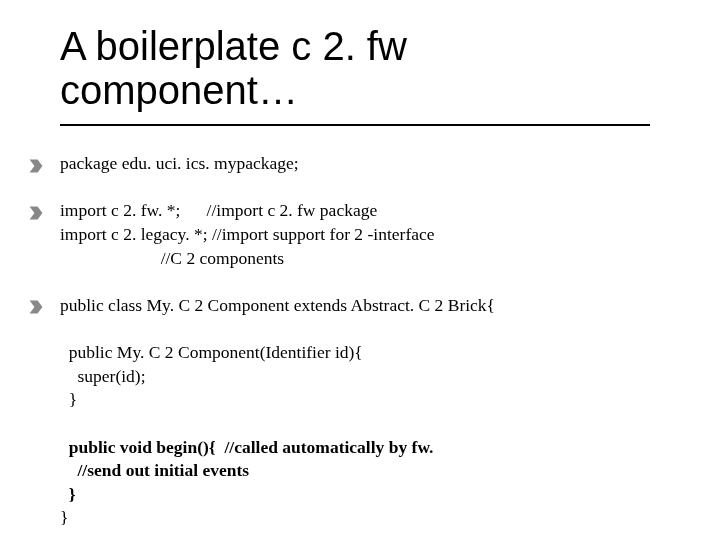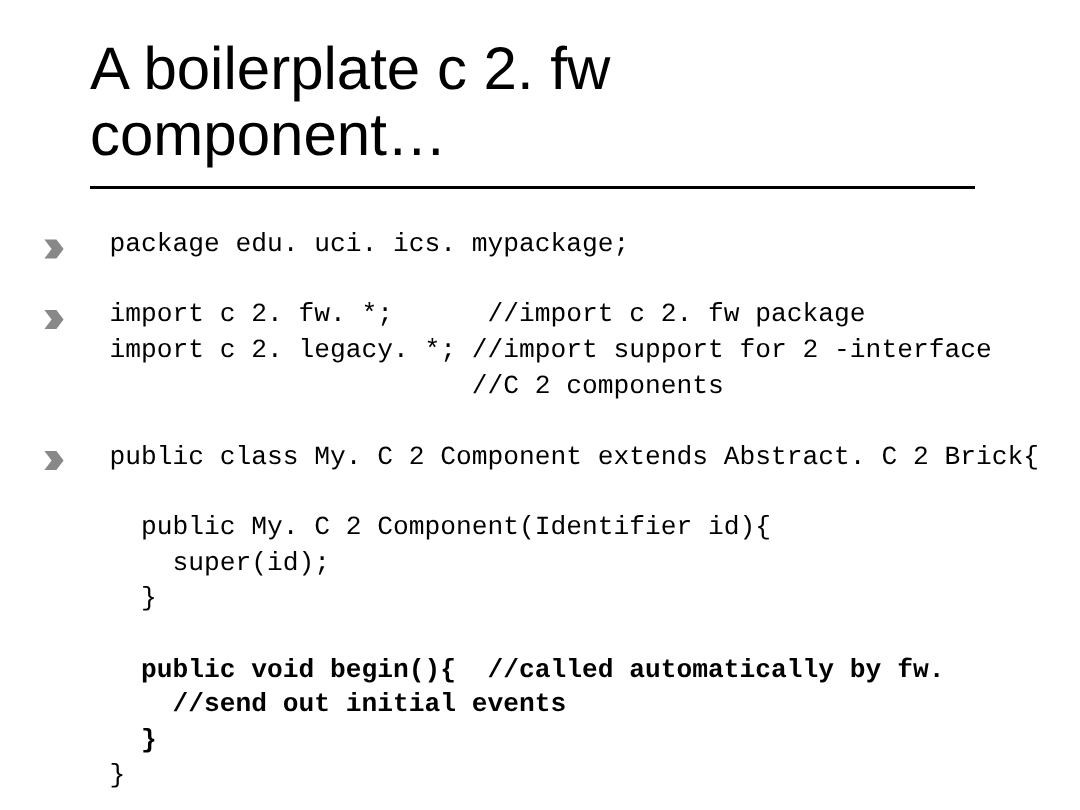--- a/index.html
+++ b/index.html
@@ -24,25 +24,25 @@
     line-height: 1.1;
     margin: 0 0 12px 0;
     font-weight: normal;
   }
   .rule {
     border: none;
     border-top: 2px solid #000;
     margin: 0 0 26px 0;
   }
   .code {
-    font-family: Liberation Mono, monospace;
+    font-family: Liberation Serif, serif;
     font-size: 17.5px;
     line-height: 1.35;
     white-space: pre;
-    margin: 13px;
+    margin: 0;
   }
   .bullet {
     position: absolute;
     left: 28px;
     width: 16px;
     height: 16px;
     fill: #888;
   }
   .code b {
     font-weight: bold;

